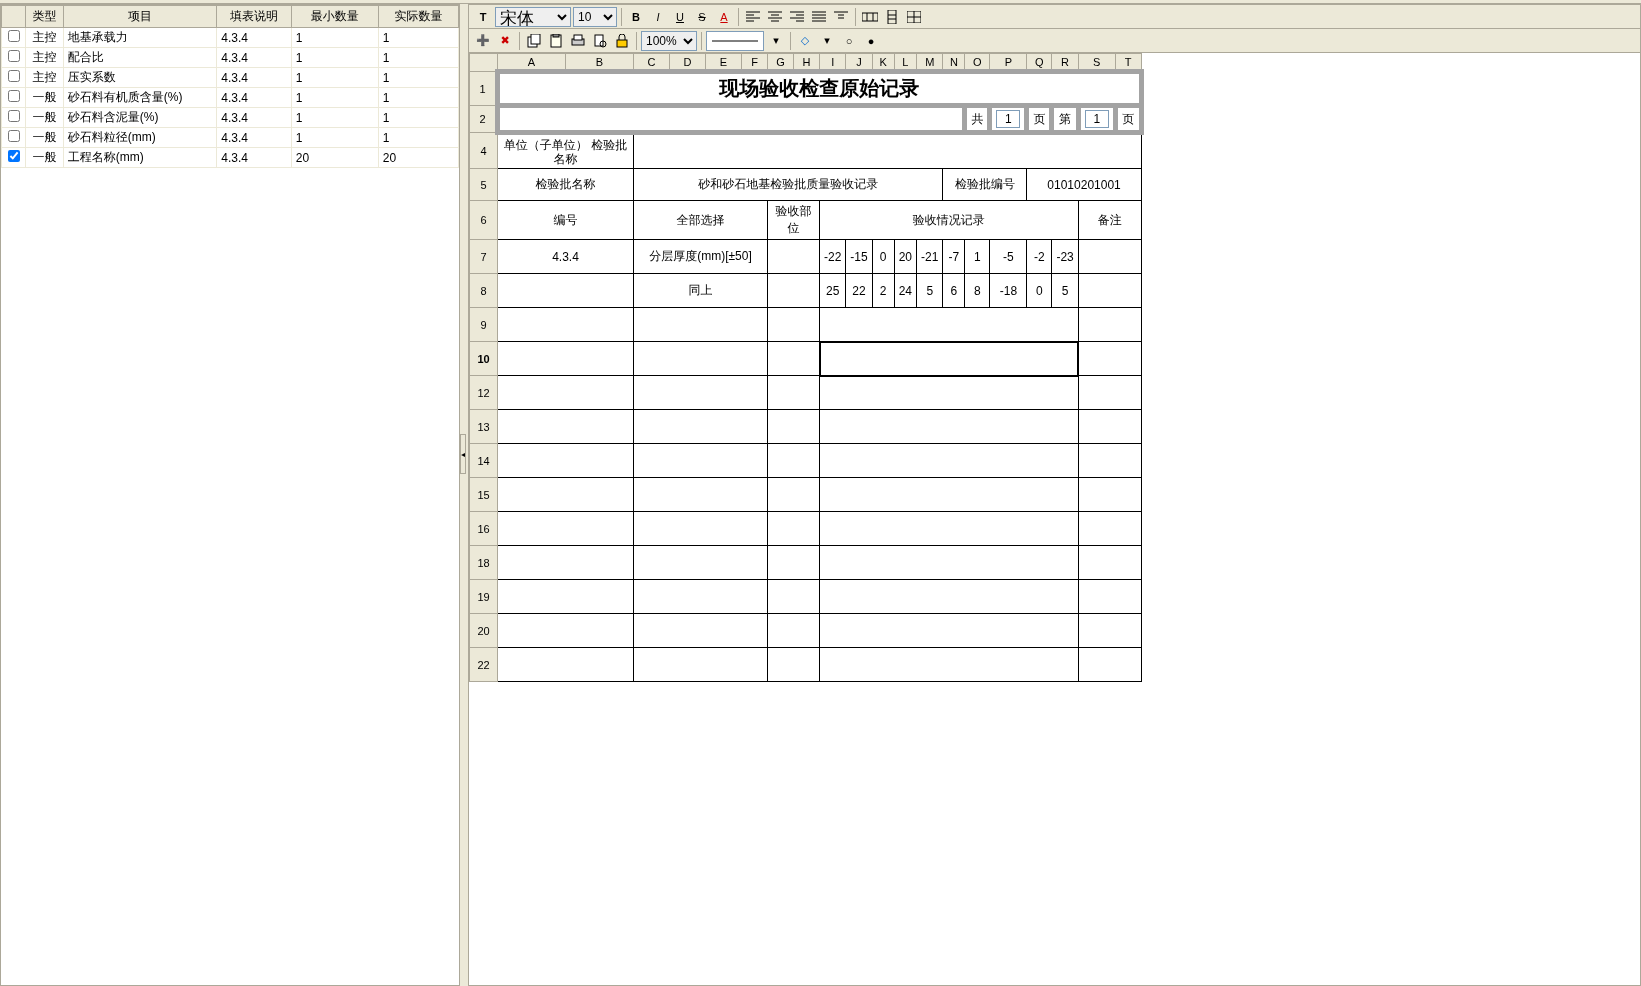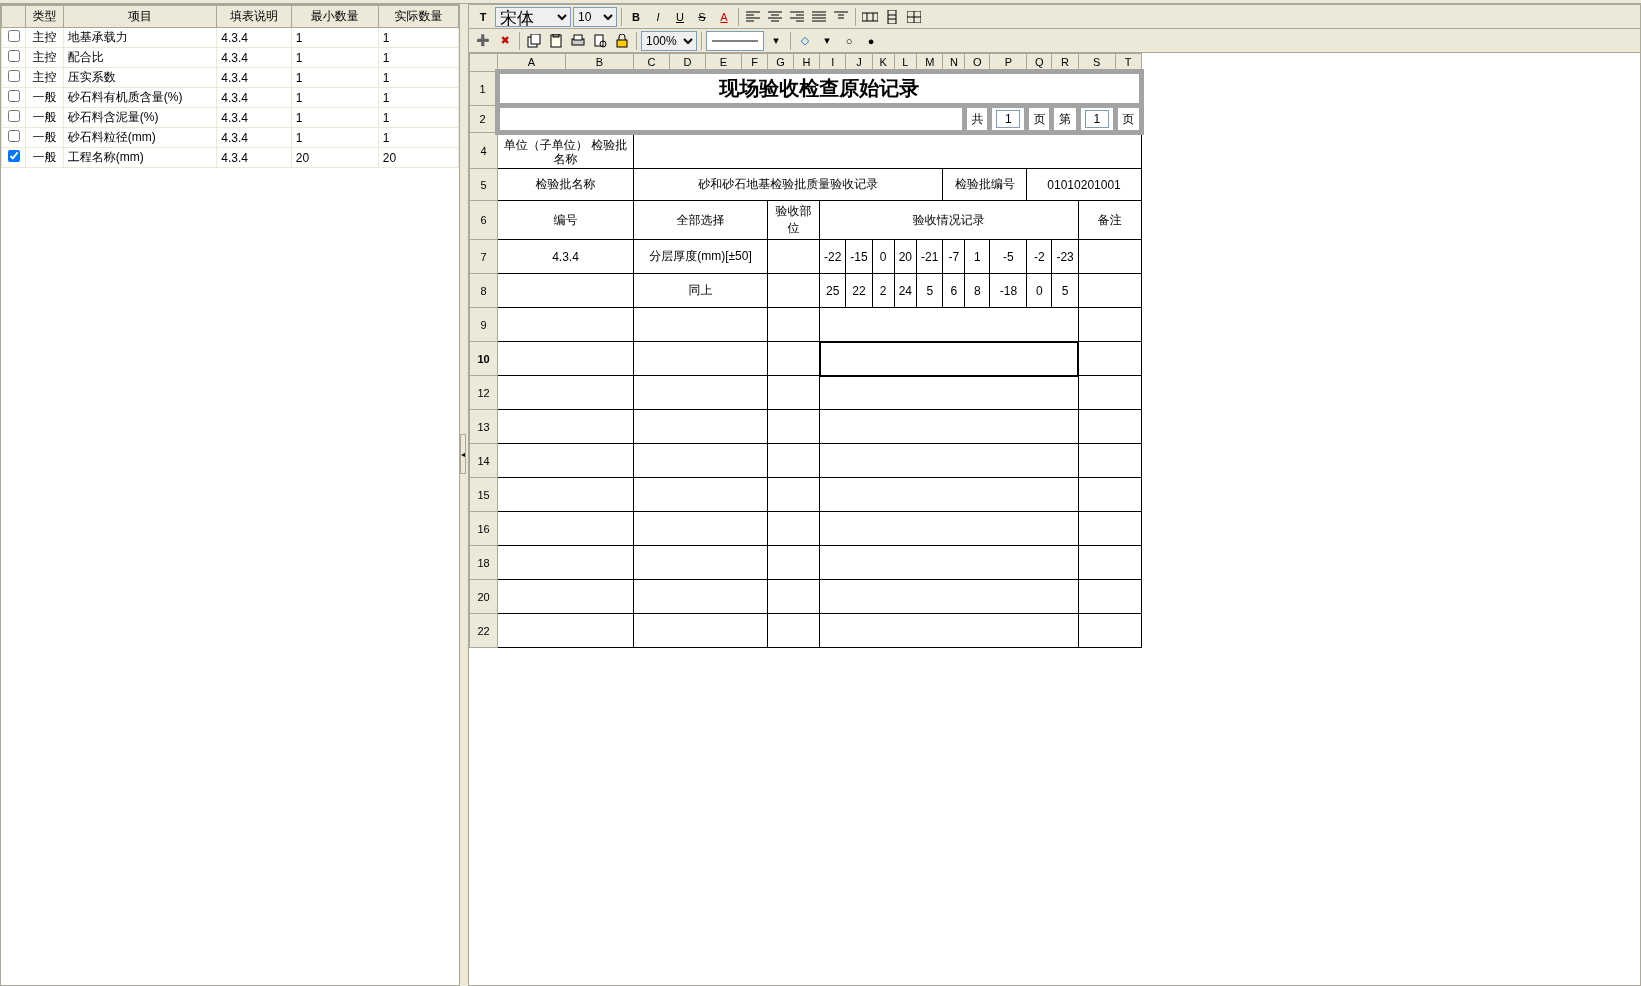--- a/index.html
+++ b/index.html
@@ -406,20 +406,28 @@
               </tr>
               <tr style="height:34px">
                 <td class="rowhdr">18</td>
   <td class="formcell" colspan="2"></td>
   <td class="formcell" colspan="4"></td>
   <td class="formcell" colspan="2"></td>
   <td class="formcell " colspan="10"></td>
   <td class="formcell" colspan="2"></td>
               </tr>
               <tr style="height:34px">
+                <td class="rowhdr">19</td>
+  <td class="formcell" colspan="2"></td>
+  <td class="formcell" colspan="4"></td>
+  <td class="formcell" colspan="2"></td>
+  <td class="formcell " colspan="10"></td>
+  <td class="formcell" colspan="2"></td>
+              </tr>
+              <tr style="height:34px">
                 <td class="rowhdr">20</td>
   <td class="formcell" colspan="2"></td>
   <td class="formcell" colspan="4"></td>
   <td class="formcell" colspan="2"></td>
   <td class="formcell " colspan="10"></td>
   <td class="formcell" colspan="2"></td>
               </tr>
               <tr style="height:34px">
                 <td class="rowhdr">22</td>
   <td class="formcell" colspan="2"></td>

